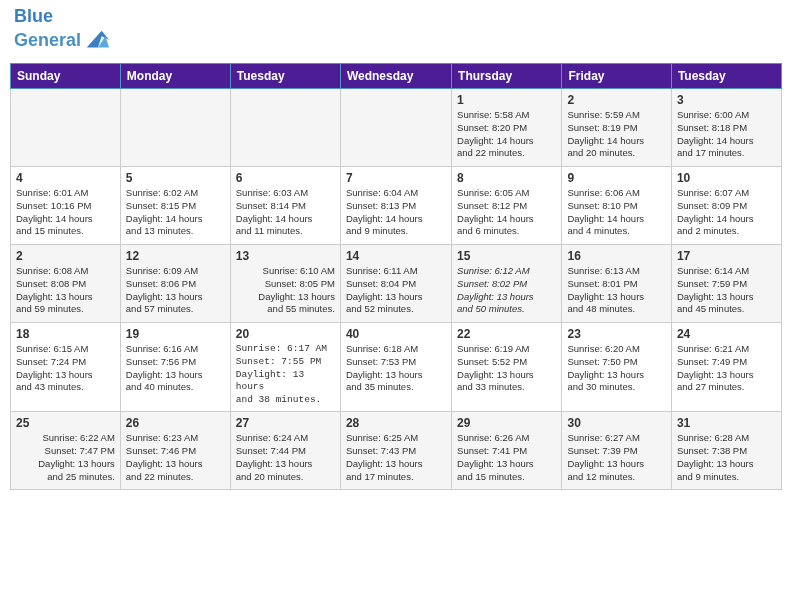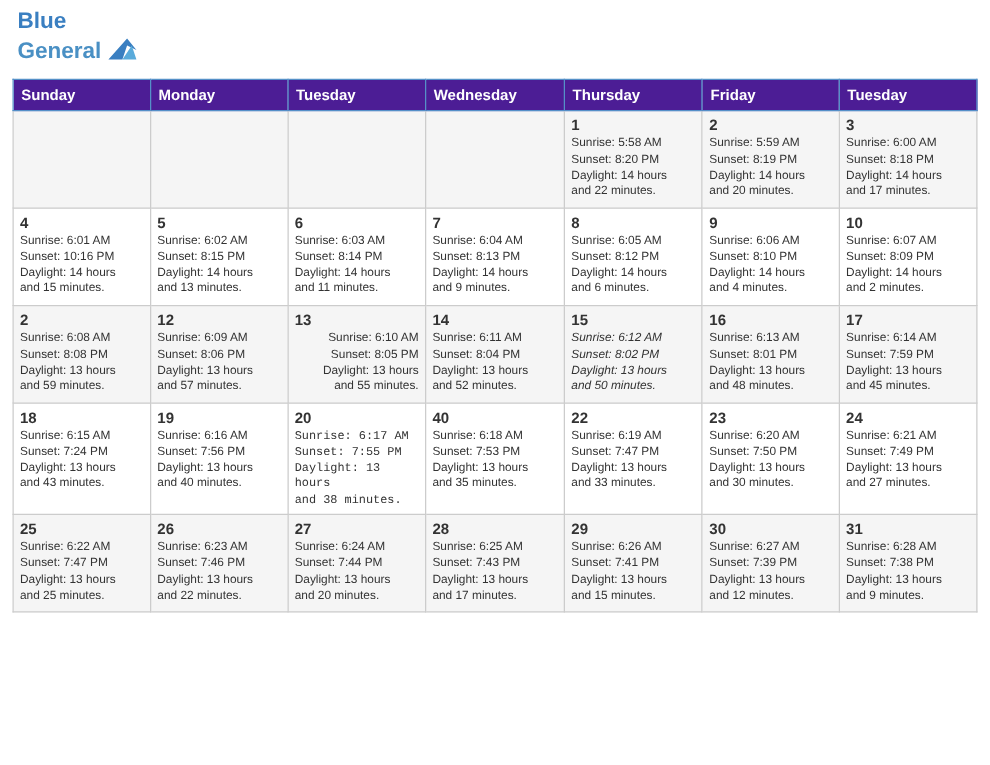--- a/index.html
+++ b/index.html
@@ -280,21 +280,21 @@
         <td>
           <span class="day-num">40</span>
           <div class="day-info" style="white-space: pre-line;">Sunrise: 6:18 AM
 Sunset: 7:53 PM
 Daylight: 13 hours
 and 35 minutes.</div>
         </td>
         <td>
           <span class="day-num">22</span>
           <div class="day-info" style="white-space: pre-line;">Sunrise: 6:19 AM
-Sunset: 7:47 PM
+Sunset: 5:52 PM
 Daylight: 13 hours
 and 33 minutes.</div>
         </td>
         <td>
           <span class="day-num">23</span>
           <div class="day-info" style="white-space: pre-line;">Sunrise: 6:20 AM
 Sunset: 7:50 PM
 Daylight: 13 hours
 and 30 minutes.</div>
         </td>
@@ -302,21 +302,21 @@
           <span class="day-num">24</span>
           <div class="day-info" style="white-space: pre-line;">Sunrise: 6:21 AM
 Sunset: 7:49 PM
 Daylight: 13 hours
 and 27 minutes.</div>
         </td>
       </tr>
       <tr>
         <td>
           <span class="day-num">25</span>
-          <div class="day-info" style="white-space: pre-line;">Sunrise: 6:22 AM
+          <div class="day-info" style="white-space: pre-line; text-align: right;">Sunrise: 6:22 AM
 Sunset: 7:47 PM
 Daylight: 13 hours
 and 25 minutes.</div>
         </td>
         <td>
           <span class="day-num">26</span>
           <div class="day-info" style="white-space: pre-line;">Sunrise: 6:23 AM
 Sunset: 7:46 PM
 Daylight: 13 hours
 and 22 minutes.</div>

